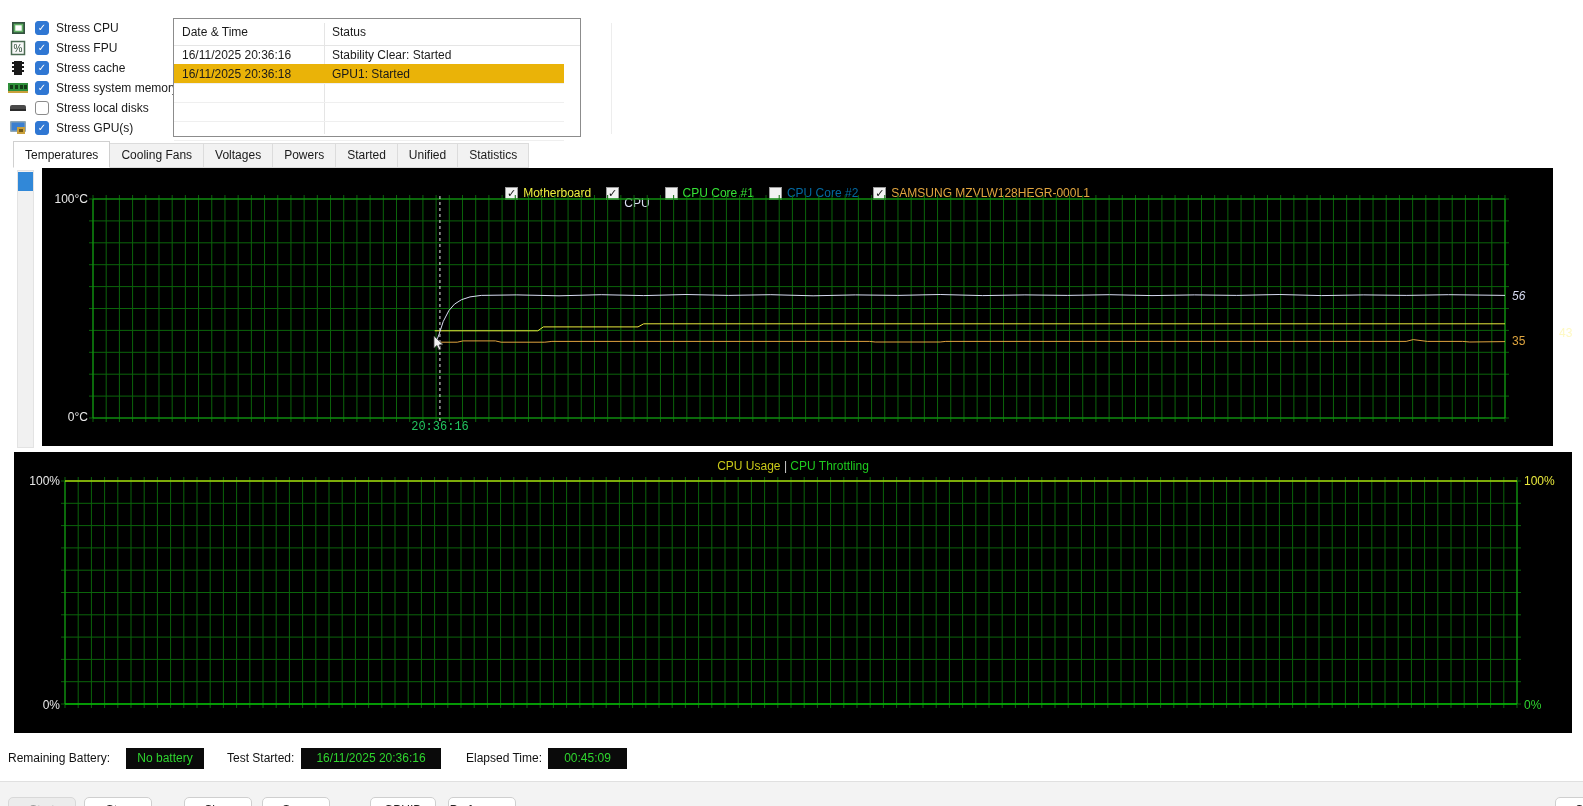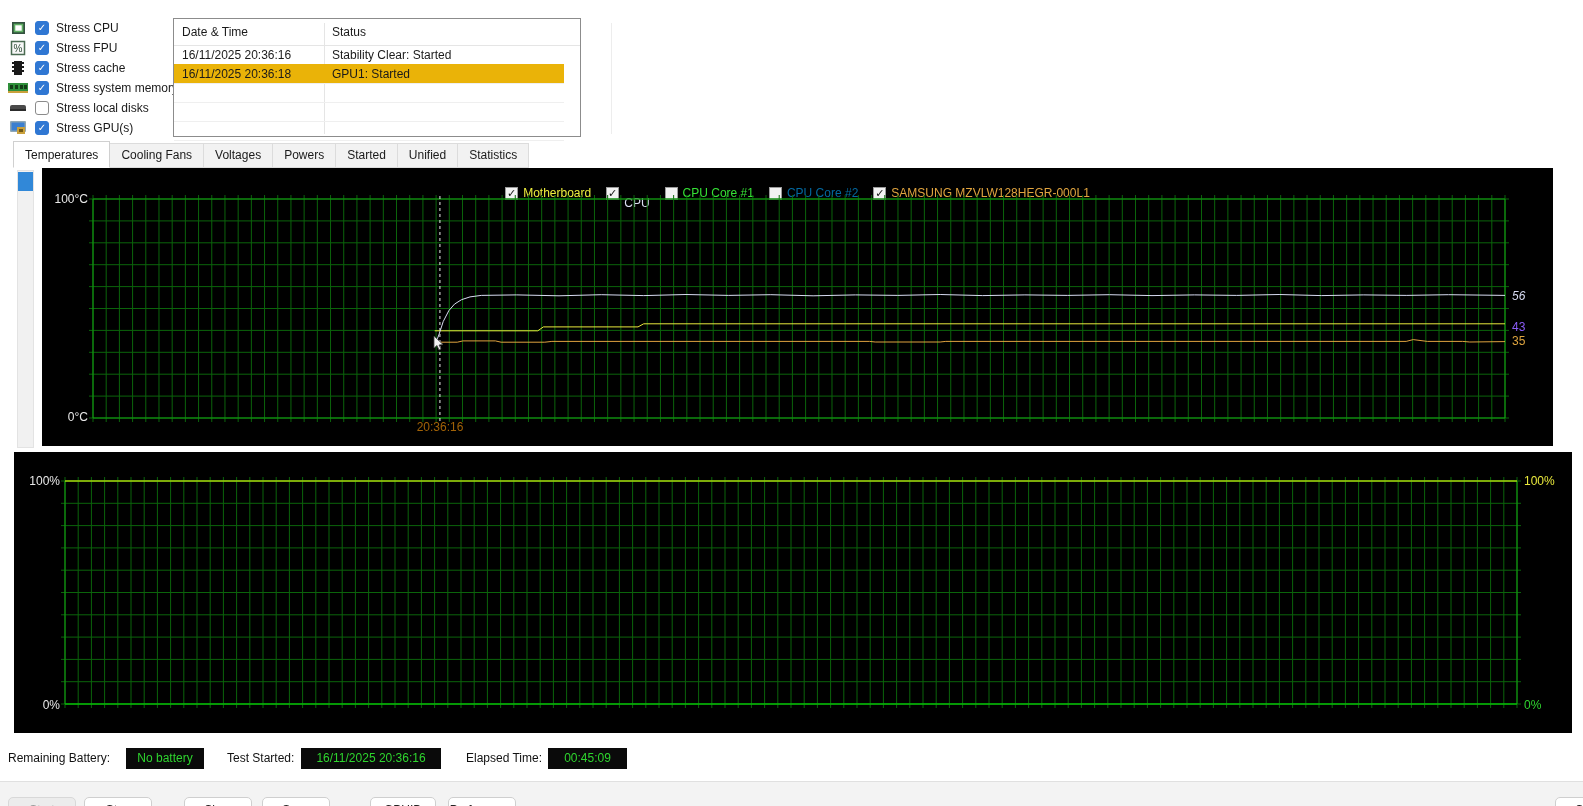--- a/index.html
+++ b/index.html
@@ -43,21 +43,21 @@
   #panel-temp{left:42px;top:168px;width:1511px;height:278px;}
   #panel-usage{left:14px;top:452px;width:1558px;height:281px;}
   .axis-label{position:absolute;color:#e8e8e8;width:46px;text-align:right;}
   .rv{position:absolute;left:1470px;}
   .legend{position:absolute;left:0;right:0;top:8px;display:flex;justify-content:center;
       align-items:center;gap:15px;}
   .legend-item{display:flex;align-items:center;gap:5px;}
   .lcb{width:13px;height:13px;background:#f2f2f2;border:1px solid #9a9a9a;box-sizing:border-box;
       font-size:11px;line-height:11px;color:#111;display:flex;align-items:center;justify-content:center;}
   .chart-svg{position:absolute;}
-  .time-label{position:absolute;color:#a16207;transform:translateX(-50%);}
+  .time-label{position:absolute;color:#22c55e;transform:translateX(-50%);font-family:Liberation Mono, monospace;}
   .usage-title{position:absolute;left:0;right:0;top:7px;text-align:center;}
   
   .sb-label{position:absolute;top:748px;height:21px;line-height:21px;color:#111;}
   .sb-box{position:absolute;top:748px;height:21px;line-height:21px;background:#0a0a0a;
       color:#2ed52e;text-align:center;}
   
   .bottom-div{position:absolute;left:0;right:0;top:781px;height:1px;background:#e0e0e0;}
   .bottom-strip{position:absolute;left:0;right:0;top:782px;bottom:0;background:#f3f3f3;}
   .btn{position:absolute;top:797px;height:26px;background:#fff;border:1px solid #cfcfcf;
       border-radius:5px;box-sizing:border-box;text-align:center;line-height:24px;color:#222;}
@@ -321,30 +321,35 @@
       <line x1="6" y1="6" x2="1418" y2="6" stroke="#12a012" stroke-width="1"></line>
       <line x1="6" y1="225" x2="1418" y2="225" stroke="#12a012" stroke-width="1"></line>
       <line x1="6" y1="6" x2="6" y2="225" stroke="#12a012" stroke-width="1"></line>
       <line x1="1418" y1="6" x2="1418" y2="225" stroke="#12a012" stroke-width="1"></line>
       <line x1="352.9284" y1="3" x2="352.9284" y2="232" stroke="#f0f0f0" stroke-width="1" stroke-dasharray="3,3"></line>
       <polyline points="347.7,137.8 450.8,137.8 456.4,133.9 551.0,133.9 556.7,130.8 1418.0,130.8" fill="none" stroke="#e8e83c" stroke-width="1"></polyline>
       <polyline points="347.7,152.7 351.9,141.8 356.2,128.6 361.8,117.7 367.5,111.1 374.5,106.7 383.0,103.9 394.3,102.4 429.6,101.9 472.0,102.8 514.3,101.7 556.7,102.6 599.0,101.5 641.4,102.4 683.8,101.7 726.1,102.8 768.5,101.9 810.8,102.4 853.2,101.5 895.6,102.6 937.9,101.9 980.3,102.4 1022.6,101.7 1065.0,102.6 1107.4,101.9 1149.7,102.4 1192.1,101.5 1234.4,102.6 1276.8,101.9 1319.2,102.4 1361.5,101.7 1418.0,102.4" fill="none" stroke="#d8dcf2" stroke-width="1"></polyline>
       <polyline points="347.7,149.2 370.3,149.2 375.9,147.9 408.4,147.9 414.1,149.2 457.8,149.2 464.9,148.4 782.6,148.4 788.2,149.0 853.2,149.0 858.8,148.4 1319.2,148.4 1326.2,146.6 1340.3,148.4 1375.6,148.4 1382.7,149.0 1418.0,148.6" fill="none" stroke="#dfa23f" stroke-width="1"></polyline>
     </svg>
   <div class="rv" style="top: 121px; color: rgb(215, 219, 242); font-style: italic;">56</div>
-  <div class="rv" style="top: 152px; color: #8b5cf6;">43</div>
+  <div class="rv" style="top: 158px; color: #fef9c3; margin-left: 47px;">43</div>
   <div class="rv" style="top: 166px; color: rgb(222, 164, 63);">35</div>
   <div class="time-label" style="left:398px;top:252px">20:36:16</div>
 </div>
 
 <svg class="cursor" width="12" height="16">
   <polygon points="1,0 1,12 4,9.5 6,14 8,13 6,9 10,8.5" fill="#f2f2f2" stroke="#444" stroke-width="0.8"></polygon>
 </svg>
 
 <div class="panel" id="panel-usage">
+  <div class="usage-title">
+    <span id="usage-title-left" style="color: rgb(201, 201, 24);">CPU Usage</span>
+    <span id="usage-title-sep" style="color:#cfcfcf">|</span>
+    <span id="usage-title-right" style="color: rgb(30, 203, 30);">CPU Throttling</span>
+  </div>
   <div class="axis-label" style="left:0;top:22px">100%</div>
   <div class="axis-label" style="left:0;top:246px">0%</div>
   <svg class="chart-svg" id="svg-usage" style="left:45px;top:23px" width="1464" height="235">
       <line x1="6" y1="2" x2="6" y2="233" stroke="#0b640b" stroke-width="1"></line>
       <line x1="19.2" y1="2" x2="19.2" y2="233" stroke="#0b640b" stroke-width="1"></line>
       <line x1="32.4" y1="2" x2="32.4" y2="233" stroke="#0b640b" stroke-width="1"></line>
       <line x1="45.6" y1="2" x2="45.6" y2="233" stroke="#0b640b" stroke-width="1"></line>
       <line x1="58.8" y1="2" x2="58.8" y2="233" stroke="#0b640b" stroke-width="1"></line>
       <line x1="72" y1="2" x2="72" y2="233" stroke="#0b640b" stroke-width="1"></line>
       <line x1="85.2" y1="2" x2="85.2" y2="233" stroke="#0b640b" stroke-width="1"></line>

